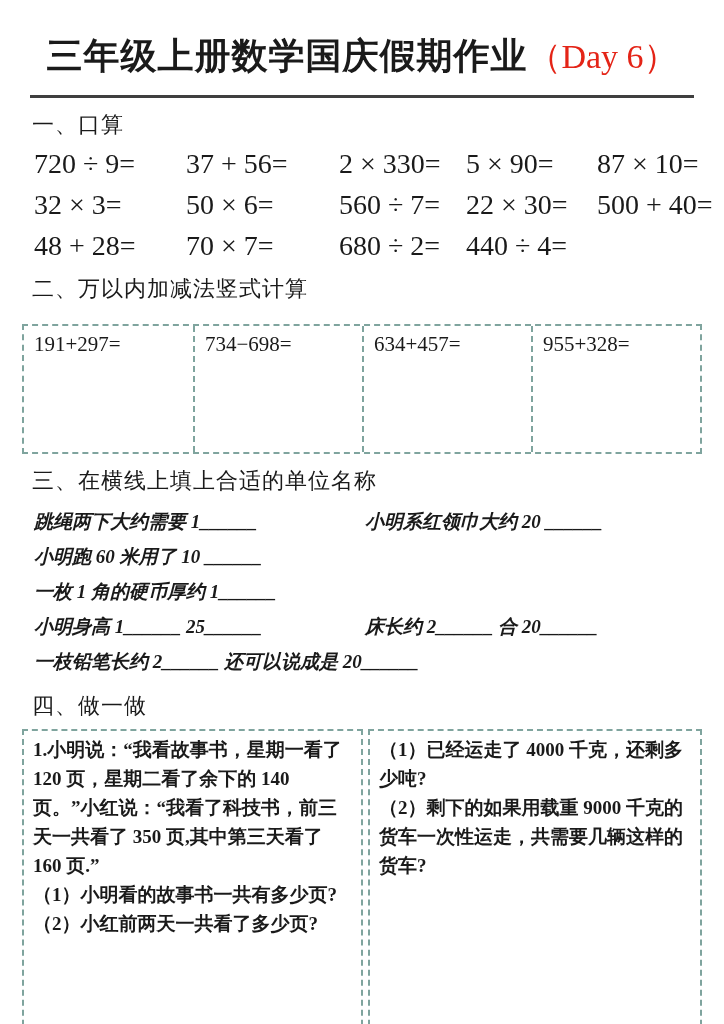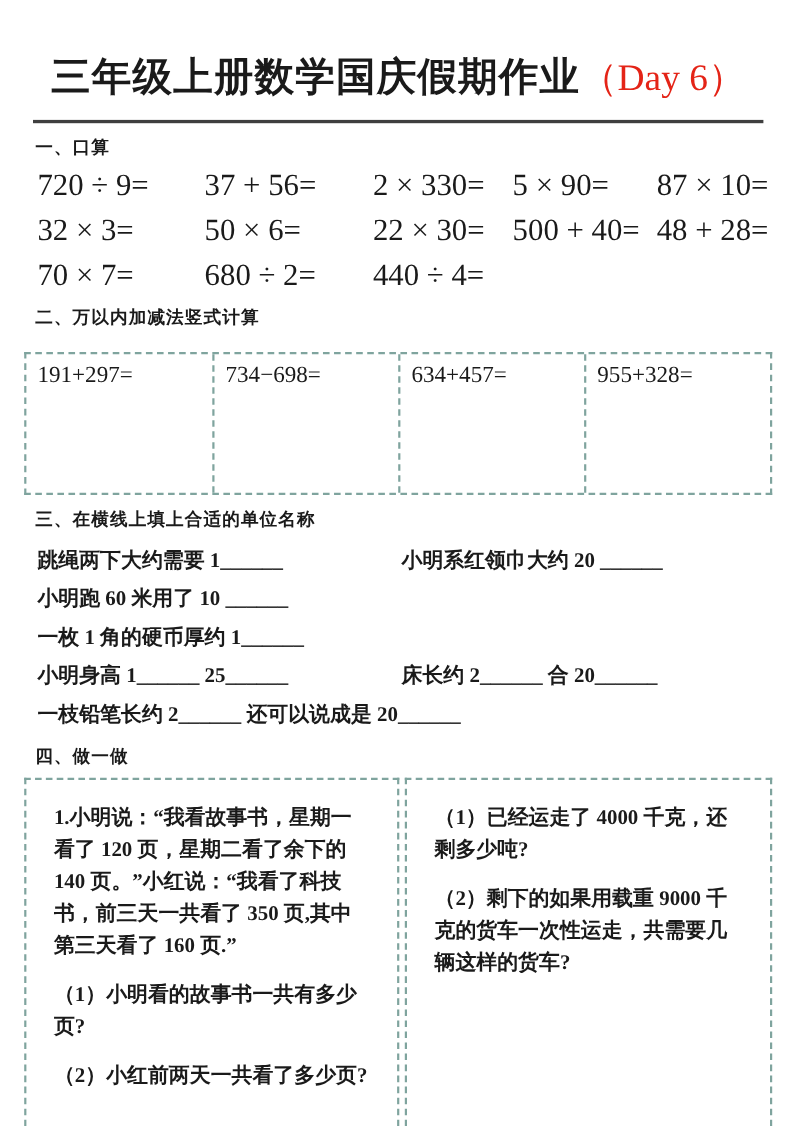--- a/index.html
+++ b/index.html
@@ -5,21 +5,21 @@
   * { margin: 0; padding: 0; box-sizing: border-box; }
   html, body { background: #ffffff; }
   body {
     width: 724px; height: 1024px;
     font-family: "Liberation Serif", "DejaVu Serif", serif;
     color: #1a1a1a;
     overflow: hidden;
   }
   .page {
     width: 724px; height: 1024px;
-    padding: 46px 22px 0 22px;
+    padding: 32px 22px 0 22px;
   }
 
   
   .title-wrap {
     margin: 0 8px;
     padding-bottom: 14px;
     border-bottom: 3px solid #3f3f3f;
     text-align: center;
     white-space: nowrap;
   }
@@ -29,22 +29,22 @@
     letter-spacing: 1px;
   }
   .title-day {
     font-size: 34px;
     font-weight: normal;
     color: #e42417;
   }
 
   
   .sec-heading {
-    font-size: 16px;
-    font-weight: bold;
+    font-size: 22px;
+    font-weight: normal;
     margin: 12px 0 8px 10px;
     letter-spacing: 1px;
   }
 
   
   .oral-grid {
     display: grid;
     grid-template-columns: 152px 153px 127px 131px 1fr;
     row-gap: 9px;
     margin: 4px 0 4px 12px;
@@ -69,41 +69,42 @@
 
   
   .units-row {
     display: flex;
     margin-left: 12px;
     font-size: 19px;
     font-weight: 600;
     height: 35px;
     align-items: center;
     white-space: nowrap;
+    font-style: italic;
   }
   .units-left { width: 331px; flex: none; }
   .units-right { flex: 1; }
 
   
   .wp-wrap {
     display: flex;
     gap: 5px;
     height: 347px;
     margin-top: 2px;
   }
   .wp-box {
     border: 2px dashed #7fa49e;
     padding: 4px 9px 0 9px;
     font-size: 19px;
     line-height: 29px;
     font-weight: 600;
   }
   .wp-box-left { width: 341px; flex: none; }
   .wp-box-right { flex: 1; }
-  .wp-box p { margin: 16px; }
+  .wp-box p { margin: 0; }
   .wp-q2-left { margin-top: 62px; }
   .wp-q2-right { margin-top: 30px; }
 </style>
 </head>
 <body>
 
 <div class="page">
 
   <div class="title-wrap">
     <span class="title-main">三年级上册数学国庆假期作业</span><span class="title-day">（Day 6）</span>
@@ -112,20 +113,21 @@
   <div>
     <div class="sec-heading">一、口算</div>
     <div class="oral-grid">
       <span class="oral-item">720 ÷ 9=</span>
       <span class="oral-item">37 + 56=</span>
       <span class="oral-item">2 × 330=</span>
       <span class="oral-item">5 × 90=</span>
       <span class="oral-item">87 × 10=</span>
       <span class="oral-item">32 × 3=</span>
       <span class="oral-item">50 × 6=</span>
+      <span class="oral-item">560 ÷ 7=</span>
       <span class="oral-item">22 × 30=</span>
       <span class="oral-item">500 + 40=</span>
       <span class="oral-item">48 + 28=</span>
       <span class="oral-item">70 × 7=</span>
       <span class="oral-item">680 ÷ 2=</span>
       <span class="oral-item">440 ÷ 4=</span>
     </div>
   </div>
 
   <div>

